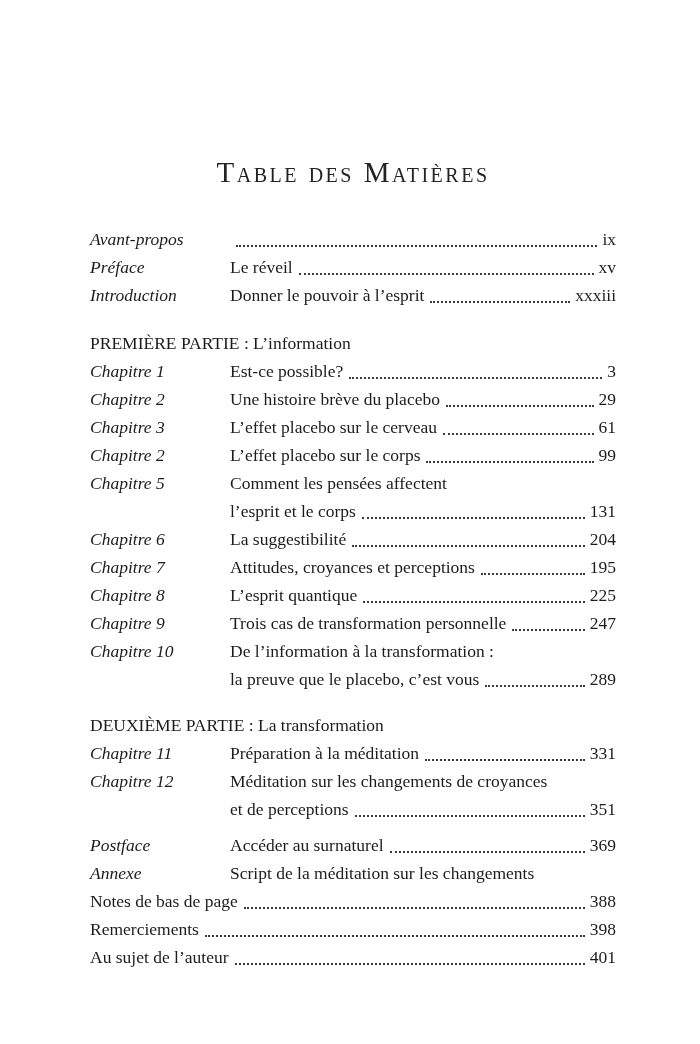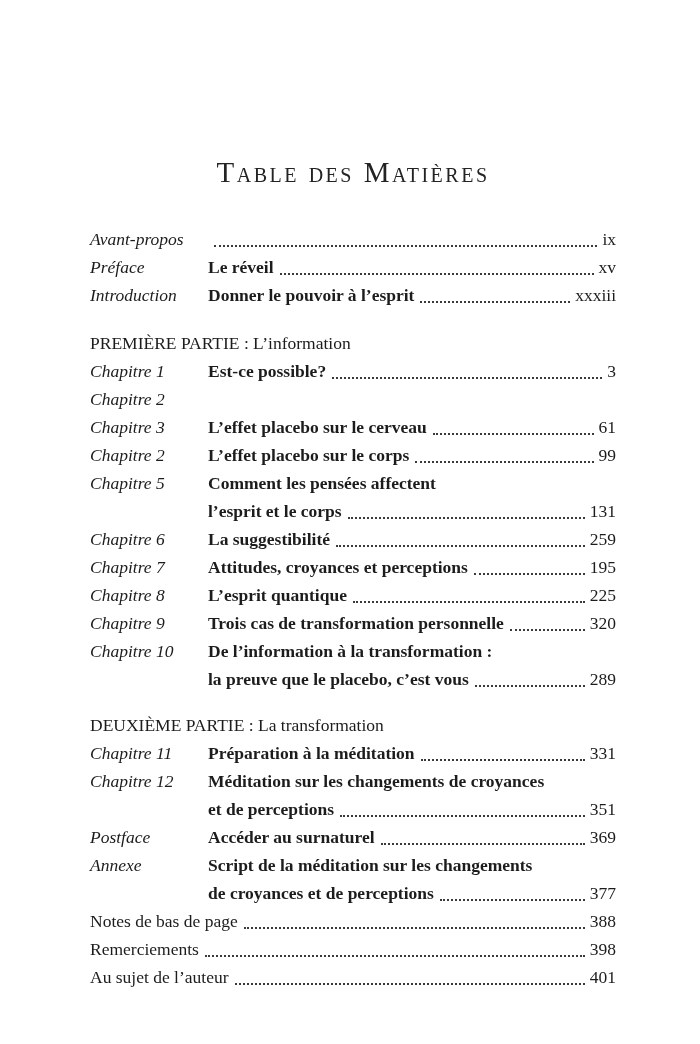--- a/index.html
+++ b/index.html
@@ -28,33 +28,33 @@
     color: #232323;
     white-space: nowrap;
   }
   .toc {
     font-size: 17.5px;
     line-height: 28px;
   }
   .block { }
   .block-part-1 { margin-top: 20px; }
   .block-part-2 { margin-top: 18px; }
-  .block-back-matter { margin-top: 0; }
+  .block-back-matter { margin-top: 8px; }
   .part-header {
     
   }
-  .row { display: flex; align-items: flex-start; }
+  .row { display: flex; align-items: flex-start; gap: 22px; }
   .row-label {
     flex: 0 0 118px;
     font-style: italic;
     white-space: nowrap;
   }
   .row-body { flex: 1 1 auto; min-width: 0; }
   .line { display: flex; align-items: flex-end; }
-  .line-text { white-space: nowrap; font-weight: bold; }
+  .line-text { white-space: nowrap; }
   .leader {
     flex: 1 1 auto;
     min-width: 14px;
     border-bottom: 2px dotted #3a3a3a;
     margin: 0 5px 6px 6px;
   }
   .pagenum { white-space: nowrap; }
   .full-row .full-label { white-space: nowrap; }
 </style>
 </head>
@@ -102,20 +102,27 @@
           <span class="row-body">
             <span class="line">
               <span class="line-text">Est-ce possible?</span>
               <span class="leader"></span>
               <span class="pagenum">3</span>
             </span>
           </span>
         </div>
         <div class="row">
           <span class="row-label">Chapitre 2</span>
+          <span class="row-body">
+            <span class="line">
+              <span class="line-text">Une histoire brève du placebo</span>
+              <span class="leader"></span>
+              <span class="pagenum">29</span>
+            </span>
+          </span>
         </div>
         <div class="row">
           <span class="row-label">Chapitre 3</span>
           <span class="row-body">
             <span class="line">
               <span class="line-text">L’effet placebo sur le cerveau</span>
               <span class="leader"></span>
               <span class="pagenum">61</span>
             </span>
           </span>
@@ -142,21 +149,21 @@
               <span class="pagenum">131</span>
             </span>
           </span>
         </div>
         <div class="row">
           <span class="row-label">Chapitre 6</span>
           <span class="row-body">
             <span class="line">
               <span class="line-text">La suggestibilité</span>
               <span class="leader"></span>
-              <span class="pagenum">259</span>
+              <span class="pagenum">204</span>
             </span>
           </span>
         </div>
         <div class="row">
           <span class="row-label">Chapitre 7</span>
           <span class="row-body">
             <span class="line">
               <span class="line-text">Attitudes, croyances et perceptions</span>
               <span class="leader"></span>
               <span class="pagenum">195</span>
@@ -172,21 +179,21 @@
               <span class="pagenum">225</span>
             </span>
           </span>
         </div>
         <div class="row">
           <span class="row-label">Chapitre 9</span>
           <span class="row-body">
             <span class="line">
               <span class="line-text">Trois cas de transformation personnelle</span>
               <span class="leader"></span>
-              <span class="pagenum">320</span>
+              <span class="pagenum">247</span>
             </span>
           </span>
         </div>
         <div class="row">
           <span class="row-label">Chapitre 10</span>
           <span class="row-body">
             <span class="line">
               <span class="line-text">De l’information à la transformation :</span>
             </span>
             <span class="line">
@@ -232,25 +239,20 @@
               <span class="leader"></span>
               <span class="pagenum">369</span>
             </span>
           </span>
         </div>
         <div class="row">
           <span class="row-label">Annexe</span>
           <span class="row-body">
             <span class="line">
               <span class="line-text">Script de la méditation sur les changements</span>
-            </span>
-            <span class="line">
-              <span class="line-text">de croyances et de perceptions</span>
-              <span class="leader"></span>
-              <span class="pagenum">377</span>
             </span>
           </span>
         </div>
         <div class="line full-row">
           <span class="full-label">Notes de bas de page</span>
           <span class="leader"></span>
           <span class="pagenum">388</span>
         </div>
         <div class="line full-row">
           <span class="full-label">Remerciements</span>

